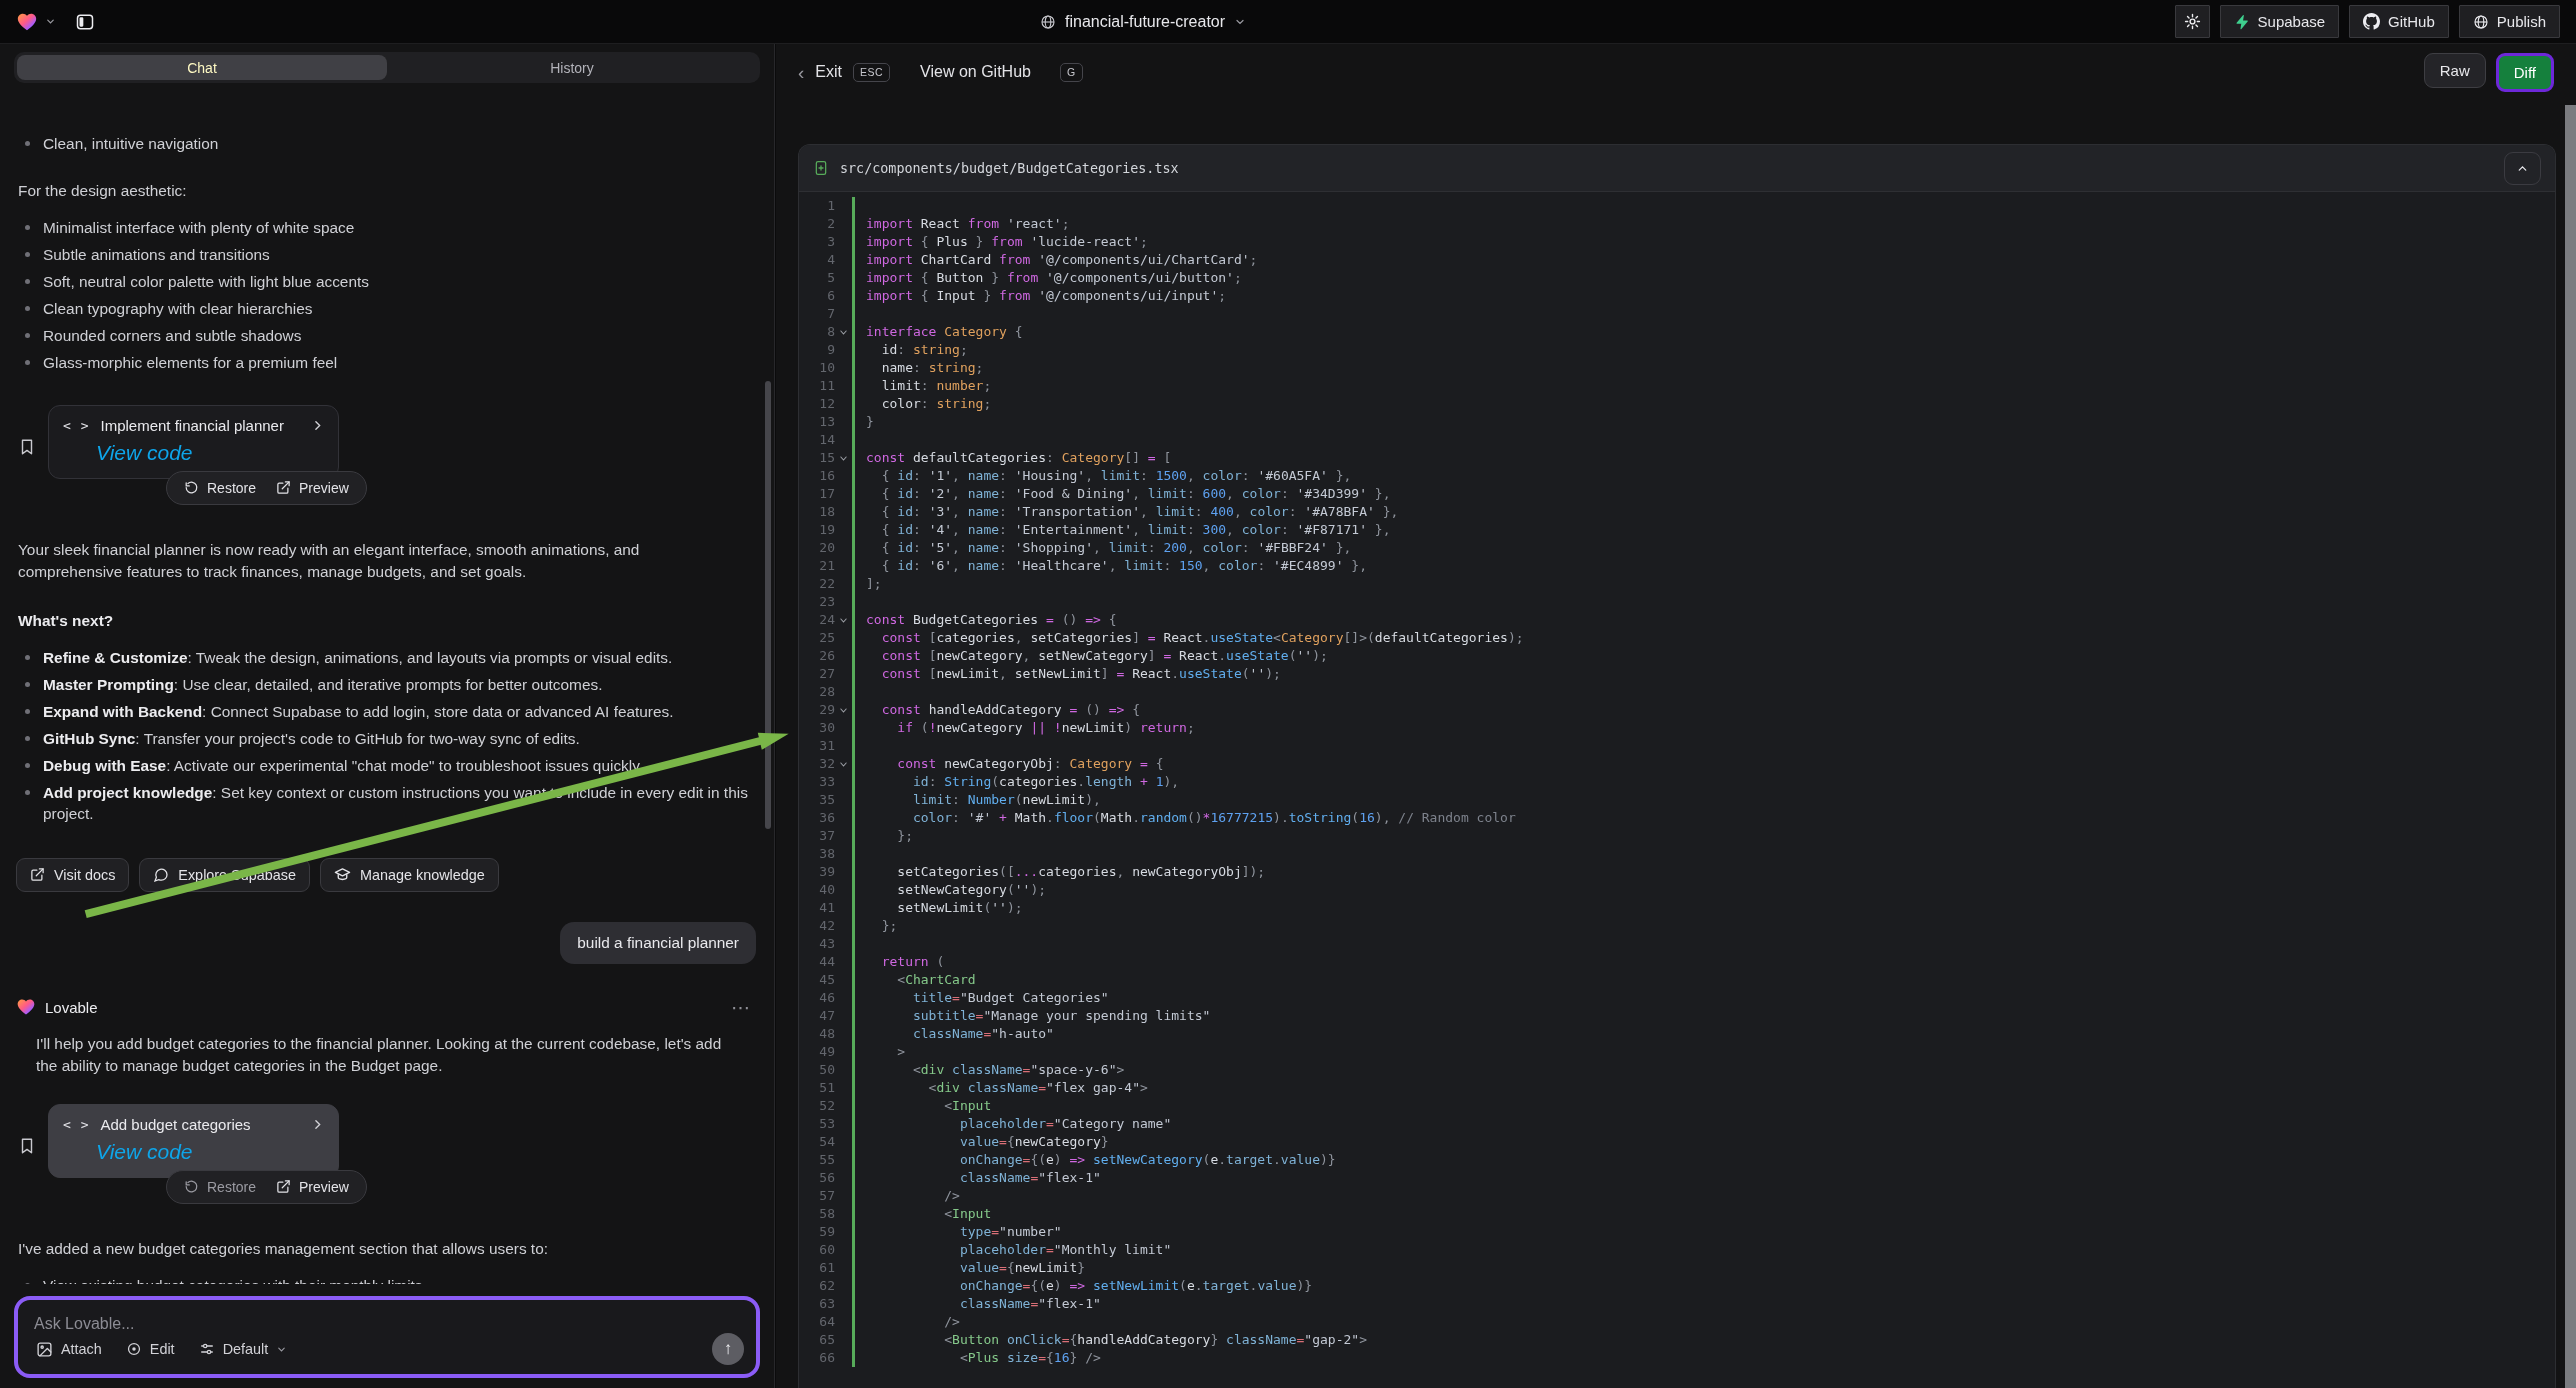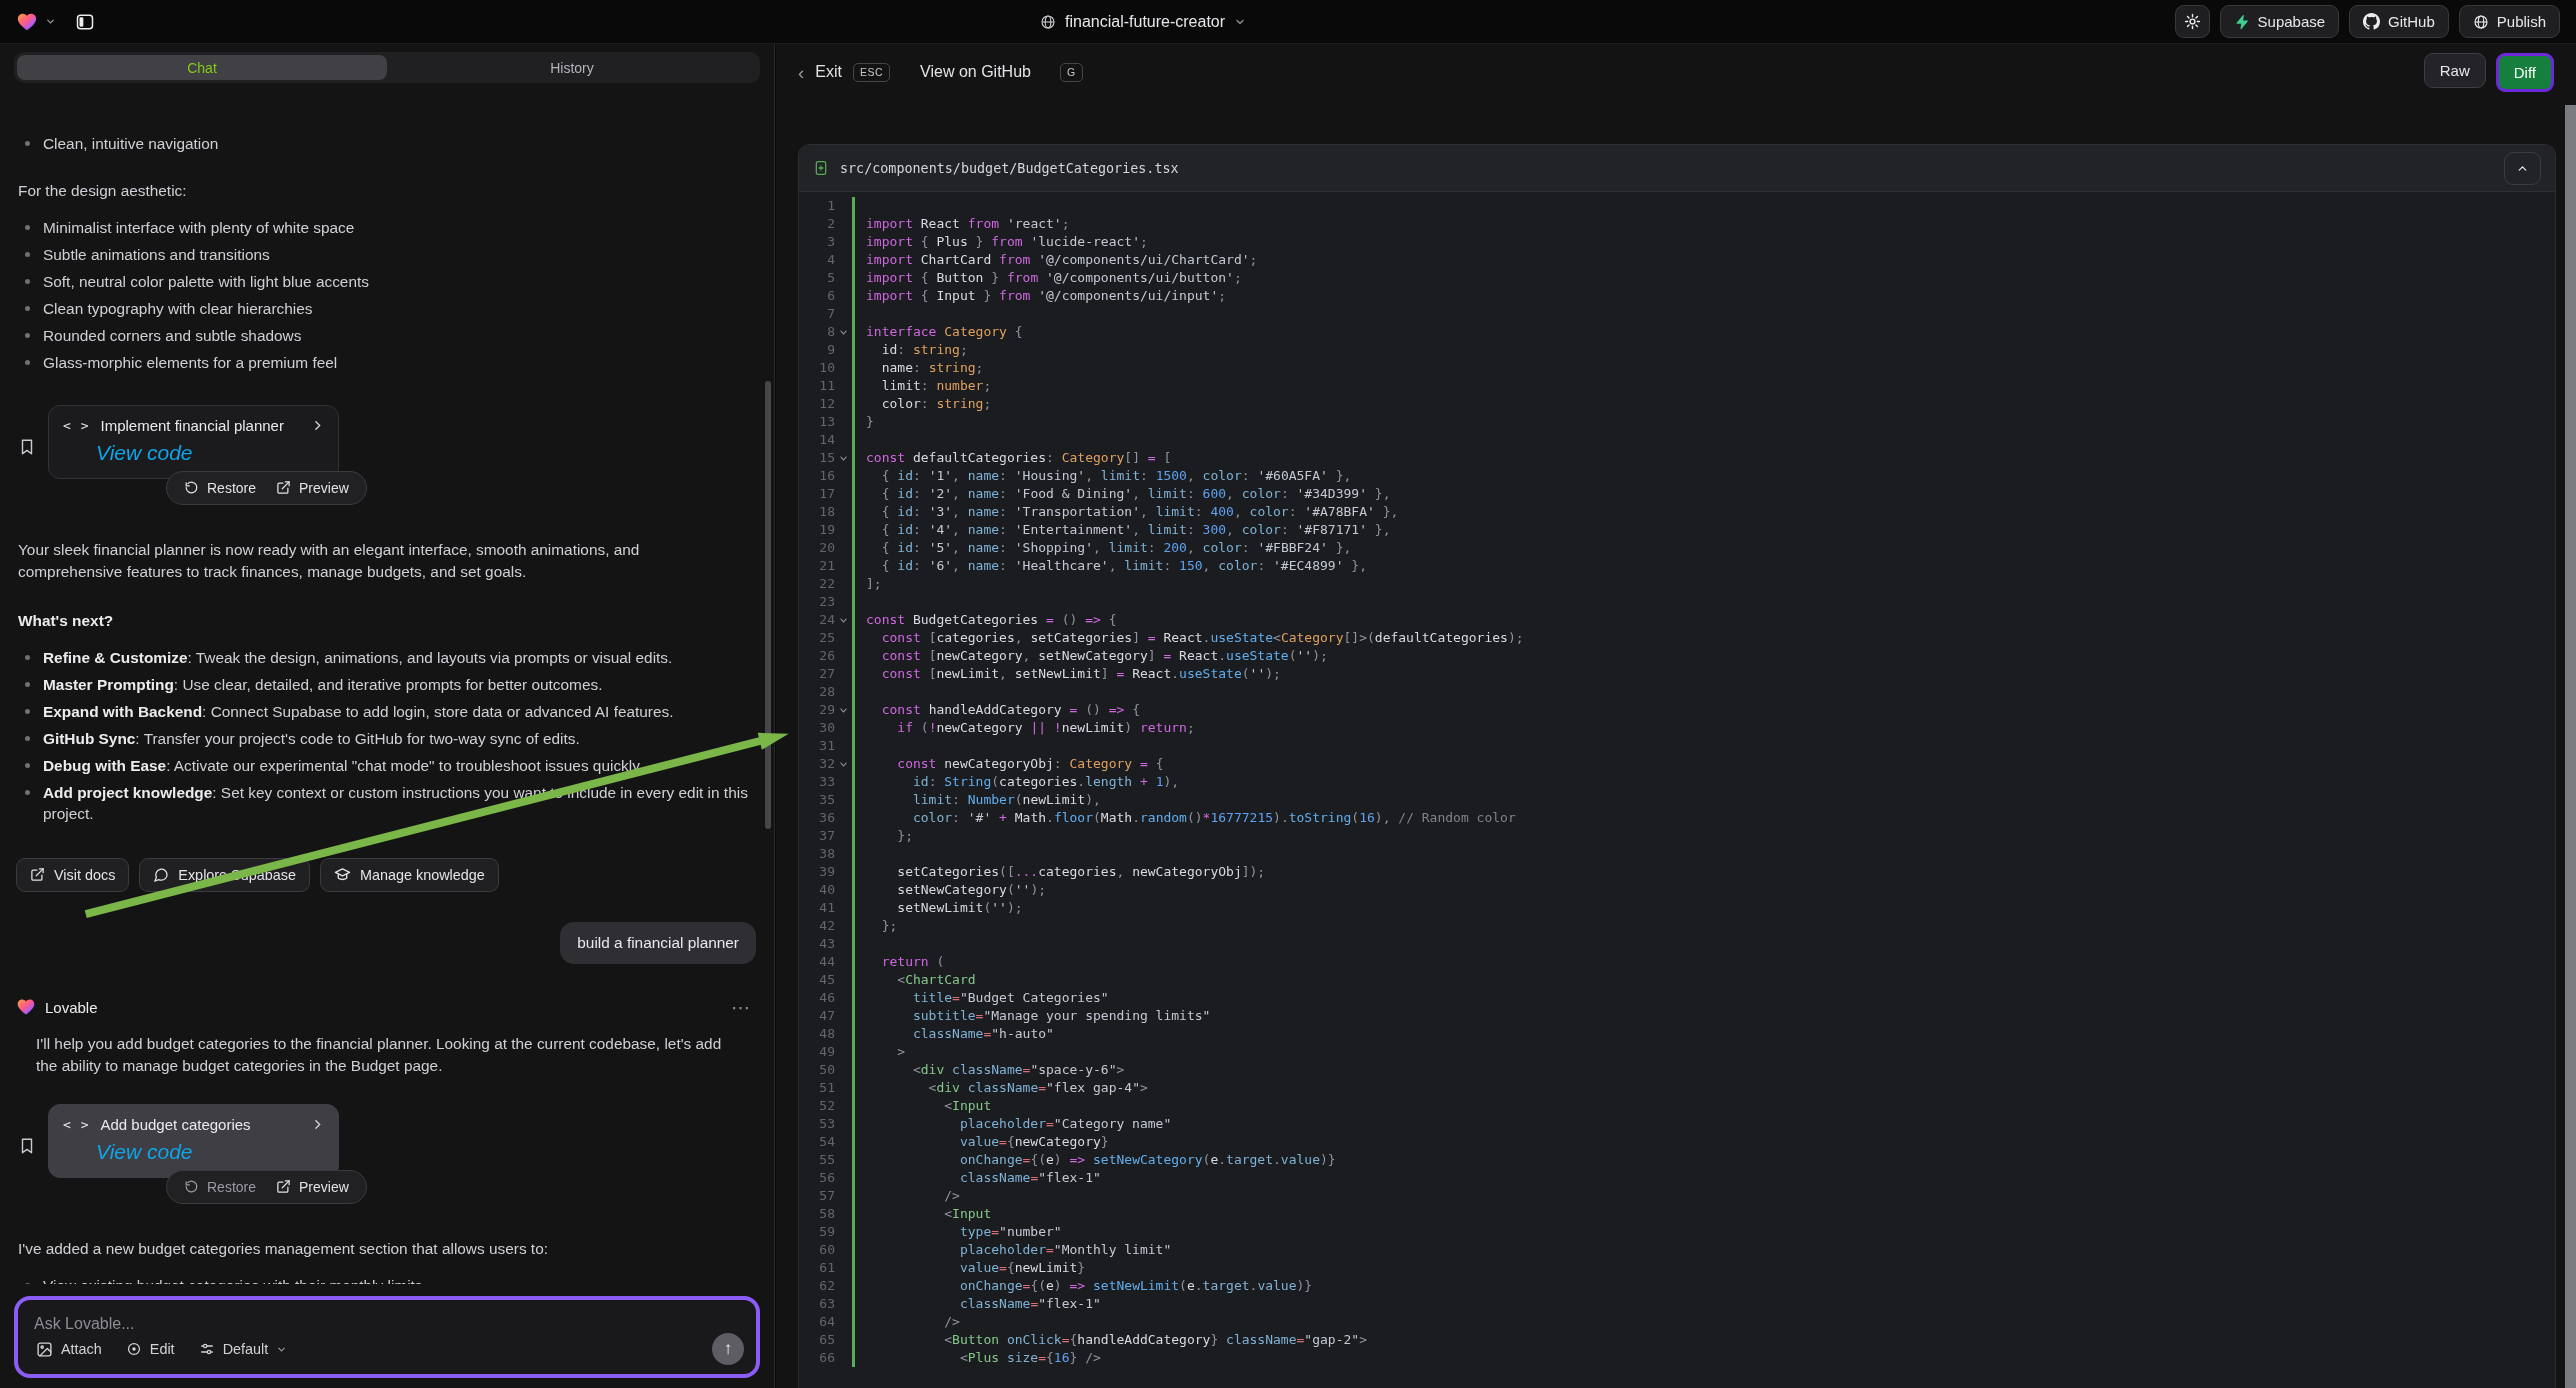--- a/index.html
+++ b/index.html
@@ -10,30 +10,30 @@
   .topbar{position:absolute;top:0;left:0;right:0;height:44px;background:#09090a;
           border-bottom:1px solid #1e1e20;display:flex;align-items:center;padding:0 16px;
           box-sizing:border-box;z-index:20;}
   .tb-left{display:flex;align-items:center;gap:7px;color:#d6d6da;}
   .tb-panel{margin-left:12px;color:#ececf0;}
   .tb-center{position:absolute;left:1040px;top:0;height:44px;display:flex;align-items:center;
              gap:9px;color:#e8e8ec;font-size:16px;}
   .tb-center .chev{color:#9a9aa1;}
   .tb-right{margin-left:auto;display:flex;align-items:center;gap:10px;}
   .tb-btn{display:flex;align-items:center;gap:8px;background:#1f1f22;border:1px solid #39393d;
-          border-radius:9px;height:31px;padding:0 13px;color:#e8e8ec;font-size:15px;cursor:pointer;}
+          border-radius:1px;height:31px;padding:0 13px;color:#e8e8ec;font-size:15px;cursor:pointer;}
   .tb-sq{width:33px;padding:0;justify-content:center;}
   
   .left-panel{position:absolute;top:44px;left:0;width:775px;bottom:0;background:#141415;
               border-right:1px solid #28282b;box-sizing:border-box;}
   .chat-tabs{margin:8px 14px 0;background:#202023;border-radius:10px;padding:3px;display:flex;
              height:31px;box-sizing:border-box;}
   .chat-tab{flex:1;display:flex;align-items:center;justify-content:center;font-size:14px;
             color:#b3b3ba;border-radius:8px;cursor:pointer;}
-  .chat-tab.active{background:#404045;color:#84cc16;}
+  .chat-tab.active{background:#404045;color:#fef9c3;}
   .chat-scroll{position:absolute;top:46px;left:0;right:0;bottom:104px;overflow:hidden;
                padding:28px 16px 0;box-sizing:border-box;display:flex;flex-direction:column;}
   .chat-scrollbar{position:absolute;right:3px;top:337px;width:6px;height:448px;border-radius:3px;
                   background:#46464b;z-index:5;}
   .para{font-size:15.4px;line-height:22.4px;color:#cfd0d5;margin:20px 2px 0;max-width:709px;}
   .para.strong{font-weight:bold;color:#ececef;margin-top:26px;}
   .para.tight{margin-top:14px;margin-left:20px;}
   ul.bullets{list-style:none;margin:15px 0 0;padding:0;}
   ul.bullets li{position:relative;padding-left:27px;font-size:15.4px;line-height:21.4px;
                 color:#cfd0d5;margin-bottom:5.5px;max-width:737px;}

